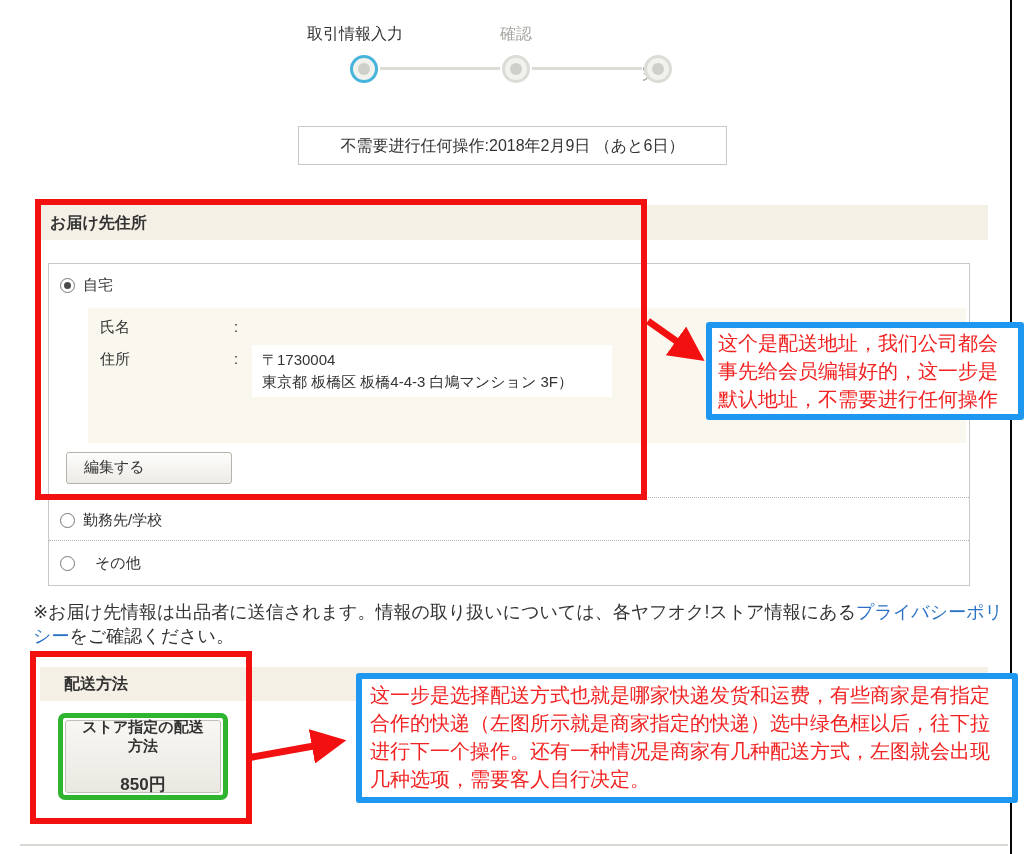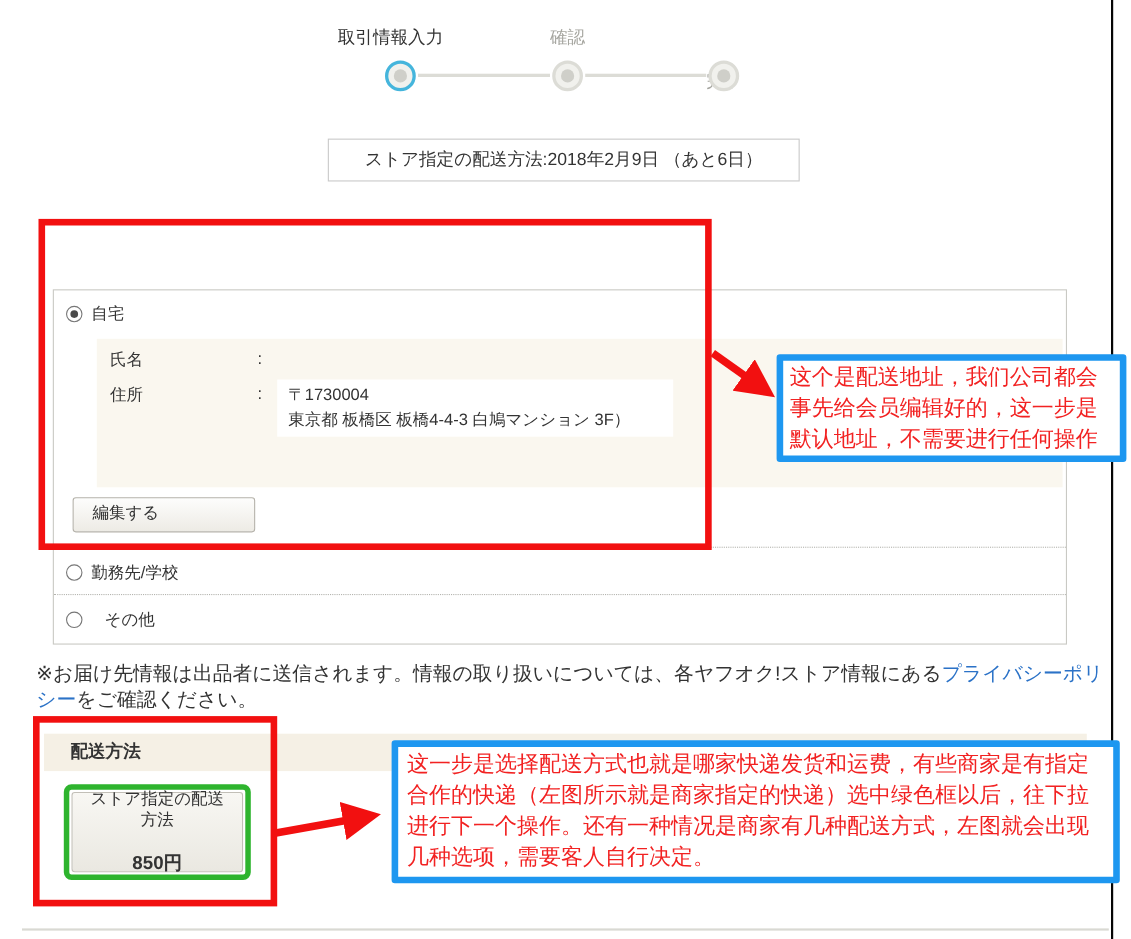--- a/index.html
+++ b/index.html
@@ -42,21 +42,21 @@
 
   
   #note{left:33px; top:600px; width:975px; font-size:18px; color:#333;}
   #note a{color:#2b72c7; text-decoration:none; cursor:pointer;}
 
   
   #green-box{left:58px; top:713px; width:170px; height:87px; border:5px solid #2eb42e; border-radius:7px;
     background:#fff; box-sizing:border-box; padding:2px;}
   #method-button{width:100%; height:100%; box-sizing:border-box; border:1px solid #c2bfb7; border-radius:3px;
     background:linear-gradient(#f8f7f3,#eae8e1); display:flex; flex-direction:column; align-items:center; justify-content:center; cursor:pointer;}
-  #method-label{max-width:130px; text-align:center; font-size:15px; line-height:19px; color:#333;}
+  #method-label{max-width:130px; text-align:center; font-size:15px; line-height:19px; color:#333;font-weight:bold;}
   #method-price{font-size:17px; font-weight:bold; color:#333; margin-top:18px;}
 
   
   .red-frame{position:absolute; border:6px solid #f21010; z-index:30; pointer-events:none;}
   #red-frame-address{left:35px; top:199px; width:600px; height:289px;}
   #red-frame-shipping{left:30px; top:651px; width:210px; height:161px;}
   .blue-callout{position:absolute; border:6px solid #1e97f0; border-radius:3px; background:#fff; z-index:40;
     color:#f22222; font-size:20px; line-height:28px; box-sizing:border-box;}
   #callout-address{left:706px; top:322px; width:318px; height:98px; padding:1px 6px;}
   #callout-shipping{left:356px; top:673px; width:662px; height:130px; padding:2px 8px;}
@@ -79,22 +79,23 @@
     </div>
   <div class="step-circle" style="left:502px;">
       <div class="dot"></div>
     </div>
   <div class="step-circle" style="left:644px;">
       <div class="dot"></div>
     </div>
   <div class="step-line" style="left:380px; width:120px;"></div>
   <div class="step-line" style="left:532px; width:110px;"></div>
 
-  <div id="deadline-box" class="abs">ストア指定の配送方法:2018年2月9日 （あと6日）</div>
+  <div id="deadline-box" class="abs">不需要进行任何操作:2018年2月9日 （あと6日）</div>
 
+  <div id="address-band" class="abs section-band">お届け先住所</div>
 
   <div id="address-box" class="abs"></div>
 
   <div class="radio-row" style="left:60px; top:276px;">
     <span class="radio checked"></span>
     <span>自宅</span>
   </div>
 
   <div id="home-panel" class="abs"></div>
   <span class="field-label" style="left:100px; top:318px;">氏名</span>

